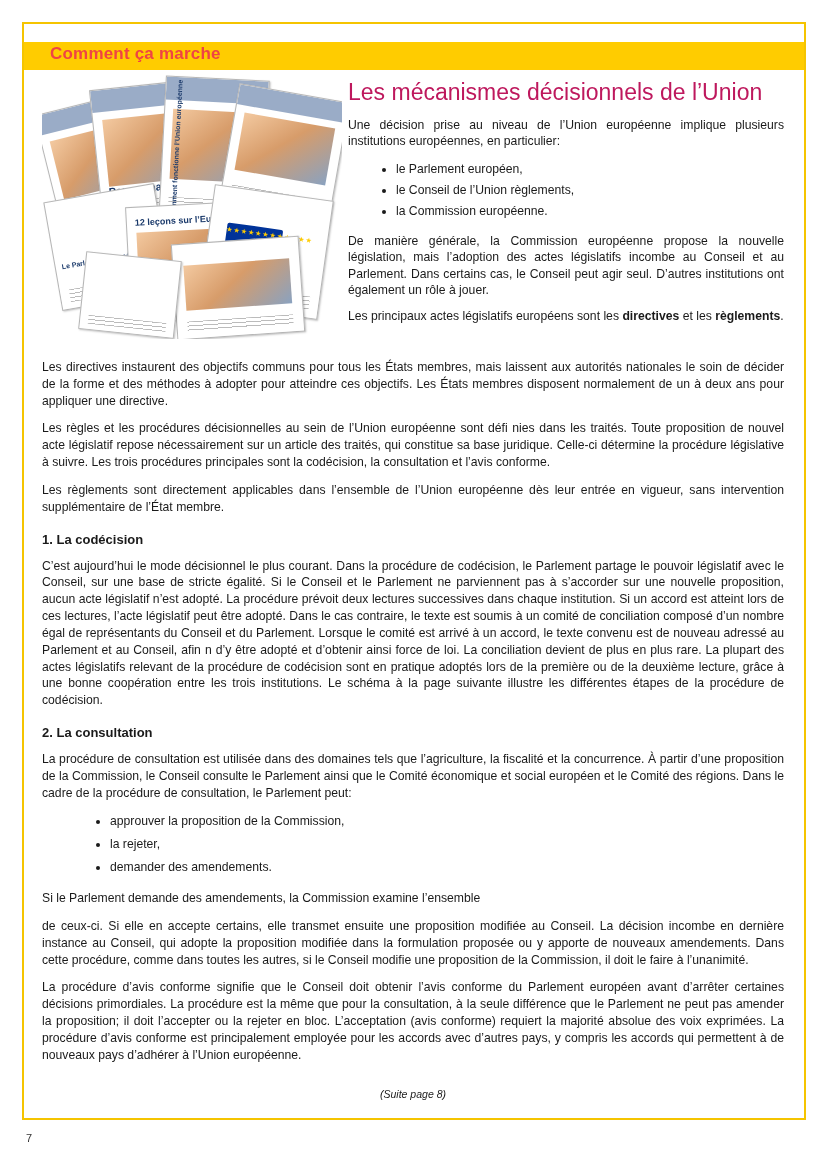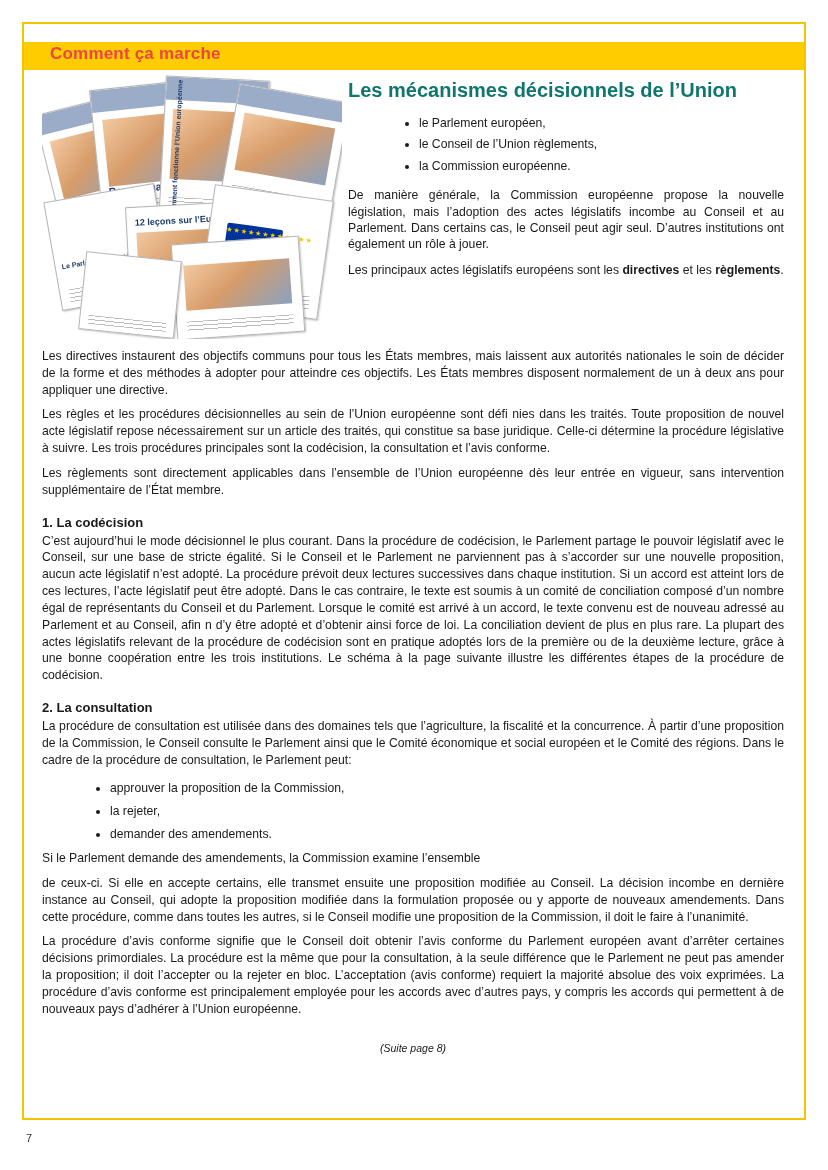--- a/index.html
+++ b/index.html
@@ -91,51 +91,50 @@
 
   
   .intro {
     position: absolute;
     left: 348px;
     top: 78px;
     width: 436px;
   }
   .intro h2 {
     margin: 0 0 10px 0;
-    font-size: 20px;
-    font-weight: bold;
-    color: #0f766e;
+    font-size: 23px;
+    font-weight: normal;
+    color: #be185d;
     line-height: 1.25;
   }
   .intro p {
     margin: 0 0 9px 0;
     font-size: 12.2px;
     line-height: 1.35;
     text-align: justify;
   }
   .intro ul {
     margin: 2px 0 10px 0;
     padding-left: 48px;
     list-style: disc;
   }
   .intro ul li {
     font-size: 12.2px;
     line-height: 1.75;
-    margin-left: 23px;
   }
 
   
   .body-block {
     position: absolute;
     left: 42px;
     top: 348px;
     width: 742px;
   }
   .body-block p {
-    margin: 0 0 8px 0;
+    margin: 11px 0 8px 0;
     font-size: 12.2px;
     line-height: 1.38;
     text-align: justify;
   }
   .section-title {
     font-size: 13px;
     font-weight: bold;
     margin: 16px 0 3px 0;
   }
   .body-block ul {
@@ -222,20 +221,21 @@
         <div class="lines"></div>
     </div>
     <div class="sheet s9">
       <div class="band-bot"></div>
         <div class="lines"></div>
     </div>
   </div>
 
   <div class="intro">
     <h2>Les mécanismes décisionnels de l’Union</h2>
+    <p>Une décision prise au niveau de l’Union européenne implique plusieurs institutions européennes, en particulier:</p>
     <ul>
       <li>le Parlement européen,</li>
       <li>le Conseil de l’Union règlements,</li>
       <li>la Commission européenne.</li>
     </ul>
     <p>De manière générale, la Commission européenne propose la nouvelle législation, mais  l’adoption des actes législatifs incombe au  Conseil et au Parlement. Dans certains cas,   le Conseil peut agir seul. D’autres institutions ont également un rôle à jouer.</p>
     <p><span>Les principaux actes législatifs européens sont les </span><b>directives</b><span> et les </span><b>règlements</b><span>.</span></p>
   </div>
 
   <div class="body-block">

